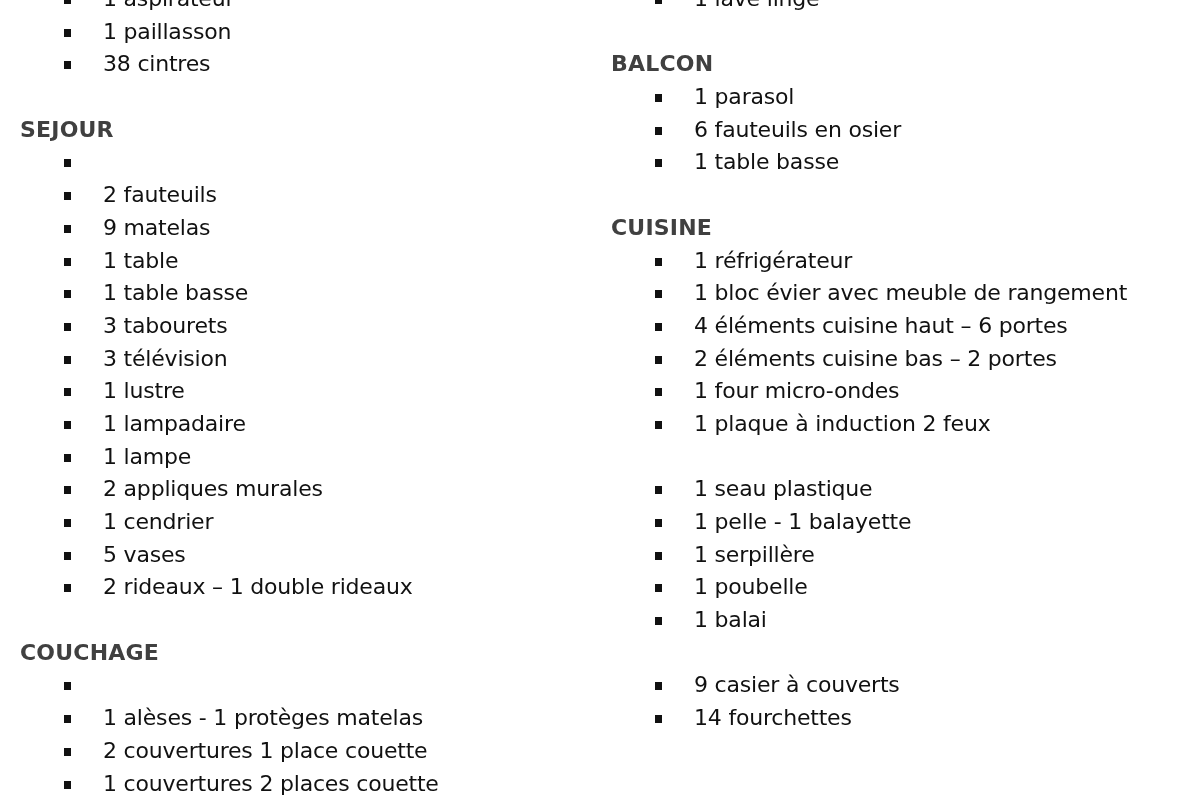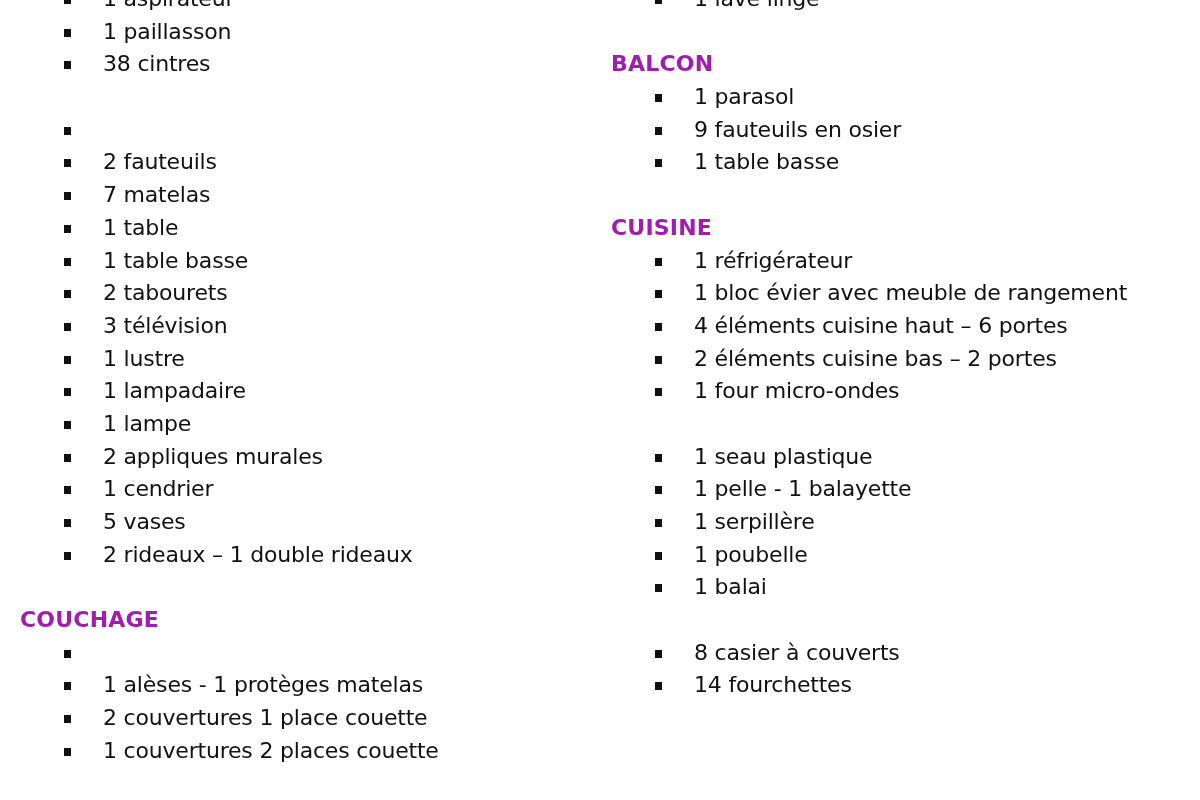--- a/index.html
+++ b/index.html
@@ -18,21 +18,21 @@
   .col {
     position: absolute;
     top: 0;
   }
   .col-left { left: 20px; top: -17px; width: 560px; }
   .col-right { left: 611px; top: -17px; width: 580px; }
   .section { margin: 0; }
   .heading {
     font-size: 22px;
     font-weight: bold;
-    color: #a21caf;
+    color: #404040;
     height: 32.7px;
     line-height: 32.7px;
     letter-spacing: 0.2px;
   }
   .items {
     list-style: none;
     margin: 0;
     padding: 0;
   }
   .item {
@@ -59,27 +59,28 @@
 
 <div class="col col-left">
   <ul class="items">
     <li class="item"><span class="bullet"></span><span>1 aspirateur</span></li>
     <li class="item"><span class="bullet"></span><span>1 paillasson</span></li>
     <li class="item"><span class="bullet"></span><span>38 cintres</span></li>
   </ul>
   <div class="spacer"></div>
 
   <section class="section">
+    <div class="heading">SEJOUR</div>
     <ul class="items">
       <li class="item"><span class="bullet"></span></li>
       <li class="item"><span class="bullet"></span><span>2 fauteuils</span></li>
-      <li class="item"><span class="bullet"></span><span>7 matelas</span></li>
+      <li class="item"><span class="bullet"></span><span>9 matelas</span></li>
       <li class="item"><span class="bullet"></span><span>1 table</span></li>
       <li class="item"><span class="bullet"></span><span>1 table basse</span></li>
-      <li class="item"><span class="bullet"></span><span>2 tabourets</span></li>
+      <li class="item"><span class="bullet"></span><span>3 tabourets</span></li>
       <li class="item"><span class="bullet"></span><span>3 télévision</span></li>
       <li class="item"><span class="bullet"></span><span>1 lustre</span></li>
       <li class="item"><span class="bullet"></span><span>1 lampadaire</span></li>
       <li class="item"><span class="bullet"></span><span>1 lampe</span></li>
       <li class="item"><span class="bullet"></span><span>2 appliques murales</span></li>
       <li class="item"><span class="bullet"></span><span>1 cendrier</span></li>
       <li class="item"><span class="bullet"></span><span>5 vases</span></li>
       <li class="item"><span class="bullet"></span><span>2 rideaux – 1 double rideaux</span></li>
     </ul>
   </section>
@@ -99,42 +100,43 @@
 <div class="col col-right">
   <ul class="items">
     <li class="item"><span class="bullet"></span><span>1 lave linge</span></li>
   </ul>
   <div class="spacer"></div>
 
   <section class="section">
     <div class="heading">BALCON</div>
     <ul class="items">
       <li class="item"><span class="bullet"></span><span>1 parasol</span></li>
-      <li class="item"><span class="bullet"></span><span>9 fauteuils en osier</span></li>
+      <li class="item"><span class="bullet"></span><span>6 fauteuils en osier</span></li>
       <li class="item"><span class="bullet"></span><span>1 table basse</span></li>
     </ul>
   </section>
   <div class="spacer"></div>
 
   <section class="section">
     <div class="heading">CUISINE</div>
     <ul class="items">
       <li class="item"><span class="bullet"></span><span>1 réfrigérateur</span></li>
       <li class="item"><span class="bullet"></span><span>1 bloc évier avec meuble de rangement</span></li>
       <li class="item"><span class="bullet"></span><span>4 éléments cuisine haut – 6 portes</span></li>
       <li class="item"><span class="bullet"></span><span>2 éléments cuisine bas – 2 portes</span></li>
       <li class="item"><span class="bullet"></span><span>1 four micro-ondes</span></li>
+      <li class="item"><span class="bullet"></span><span>1 plaque à induction 2 feux</span></li>
     </ul>
     <div class="spacer"></div>
     <ul class="items">
       <li class="item"><span class="bullet"></span><span>1 seau plastique</span></li>
       <li class="item"><span class="bullet"></span><span>1 pelle - 1 balayette</span></li>
       <li class="item"><span class="bullet"></span><span>1 serpillère</span></li>
       <li class="item"><span class="bullet"></span><span>1 poubelle</span></li>
       <li class="item"><span class="bullet"></span><span>1 balai</span></li>
     </ul>
     <div class="spacer"></div>
     <ul class="items">
-      <li class="item"><span class="bullet"></span><span>8 casier à couverts</span></li>
+      <li class="item"><span class="bullet"></span><span>9 casier à couverts</span></li>
       <li class="item"><span class="bullet"></span><span>14 fourchettes</span></li>
     </ul>
   </section>
 </div>
 
 </body></html>

